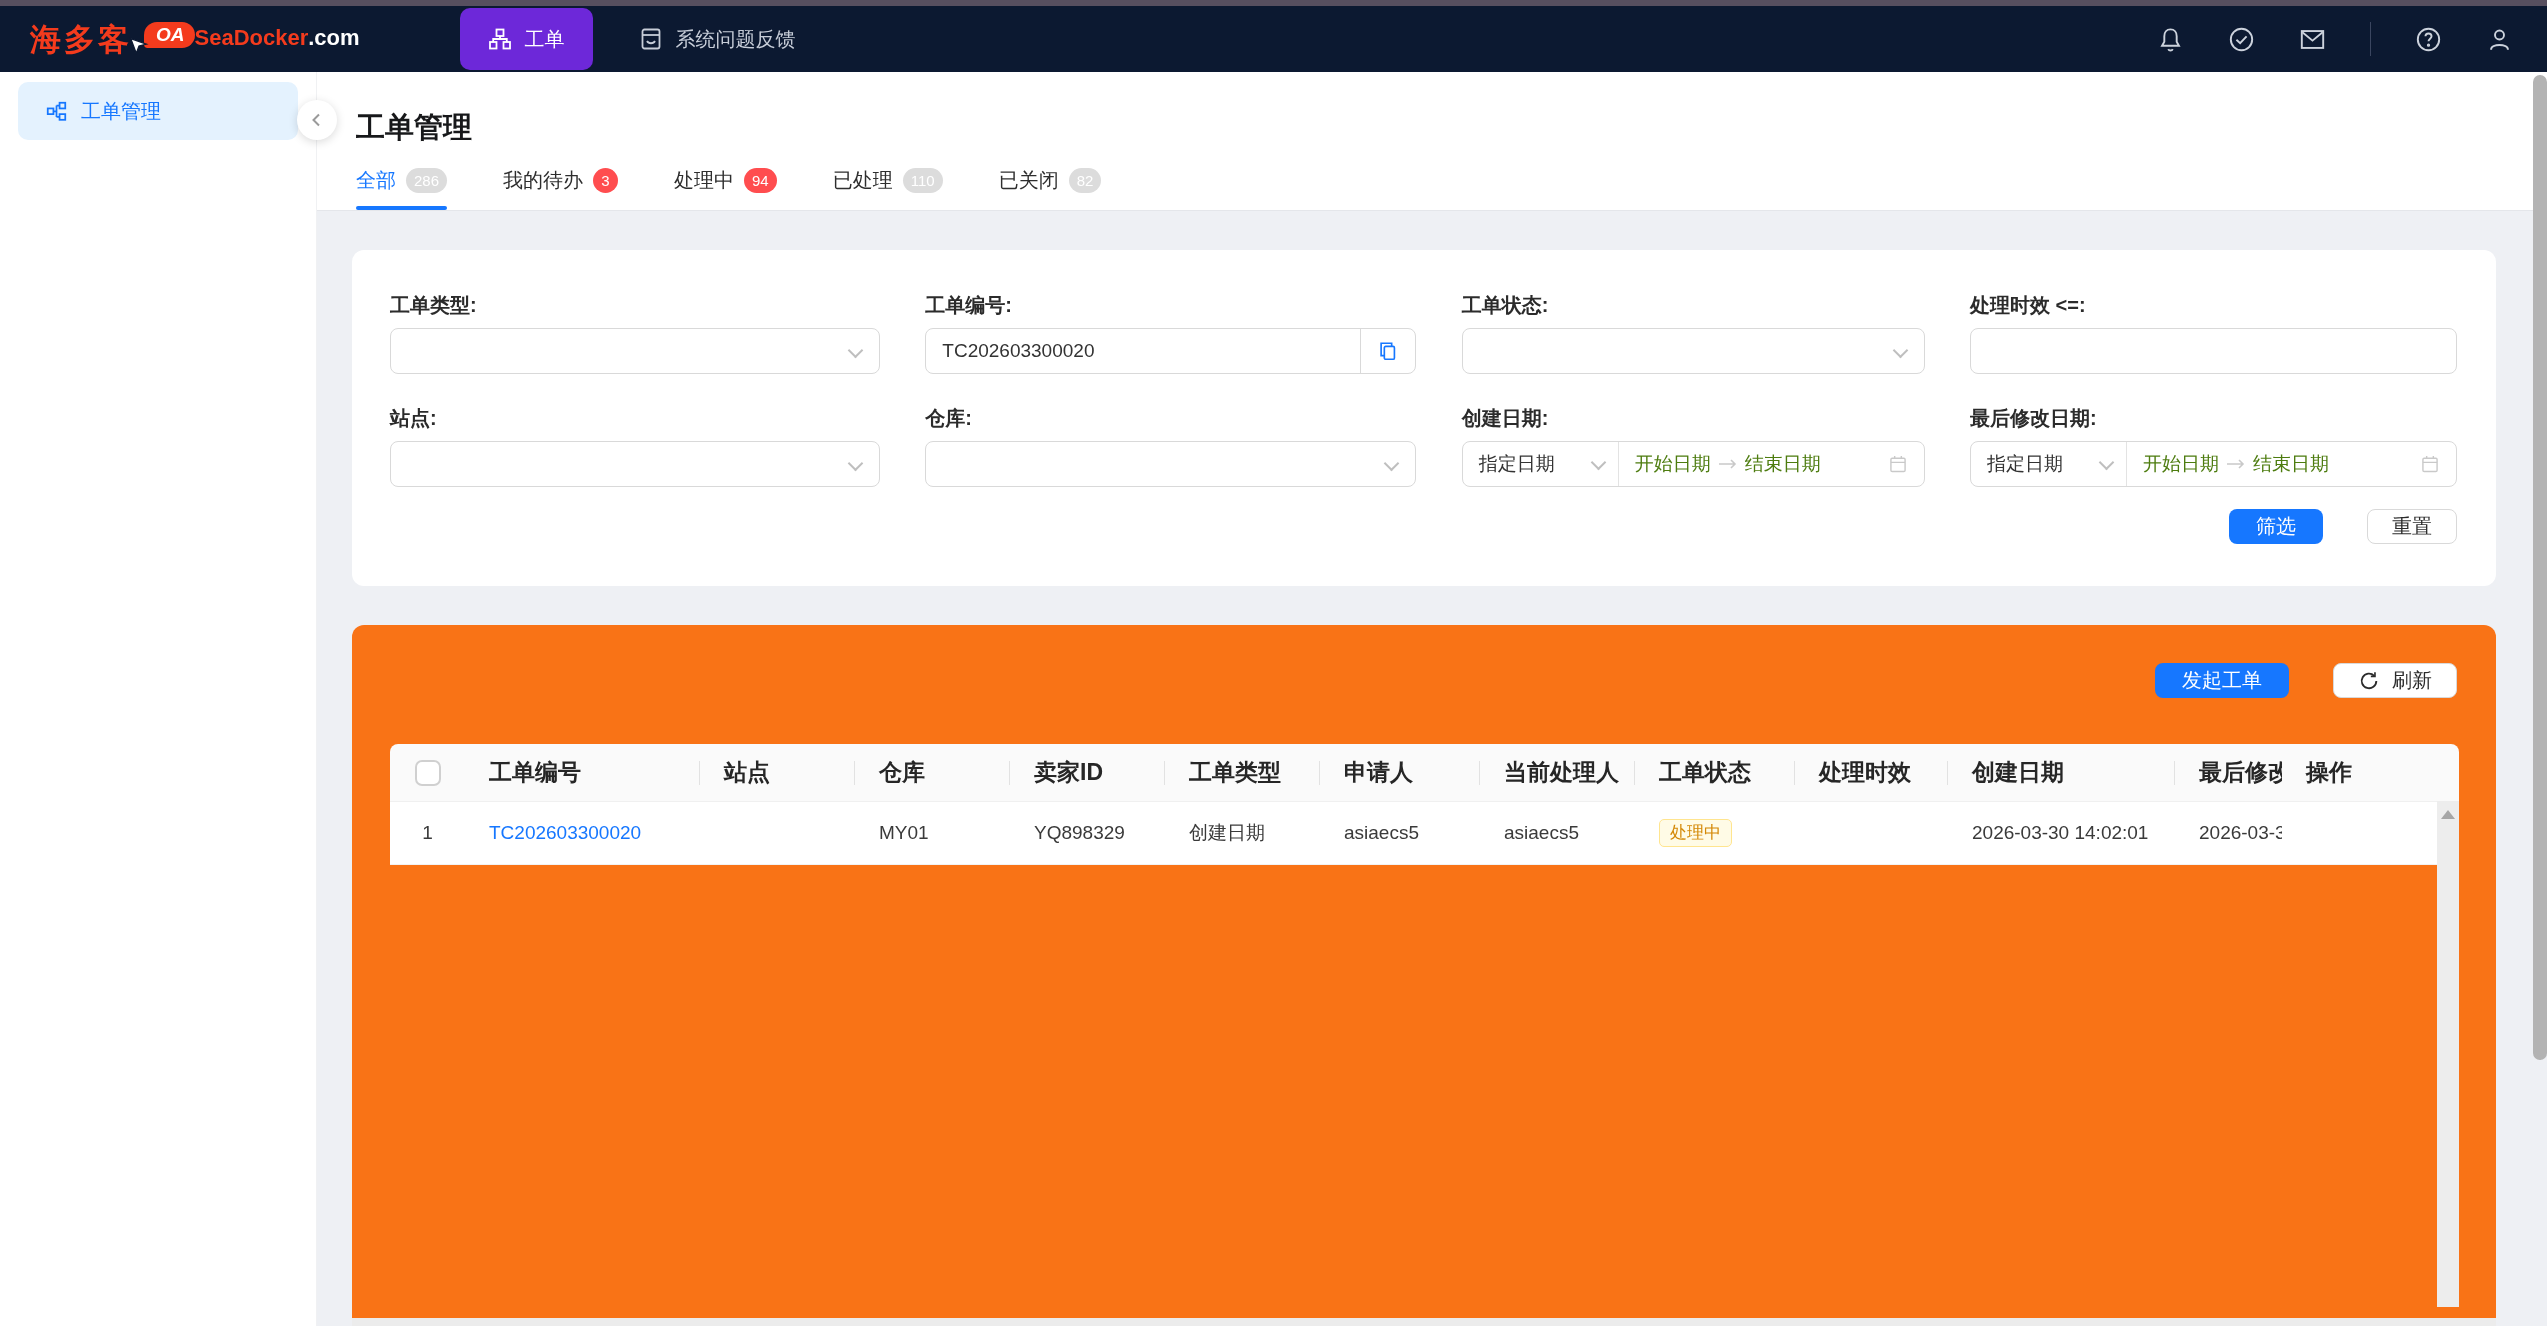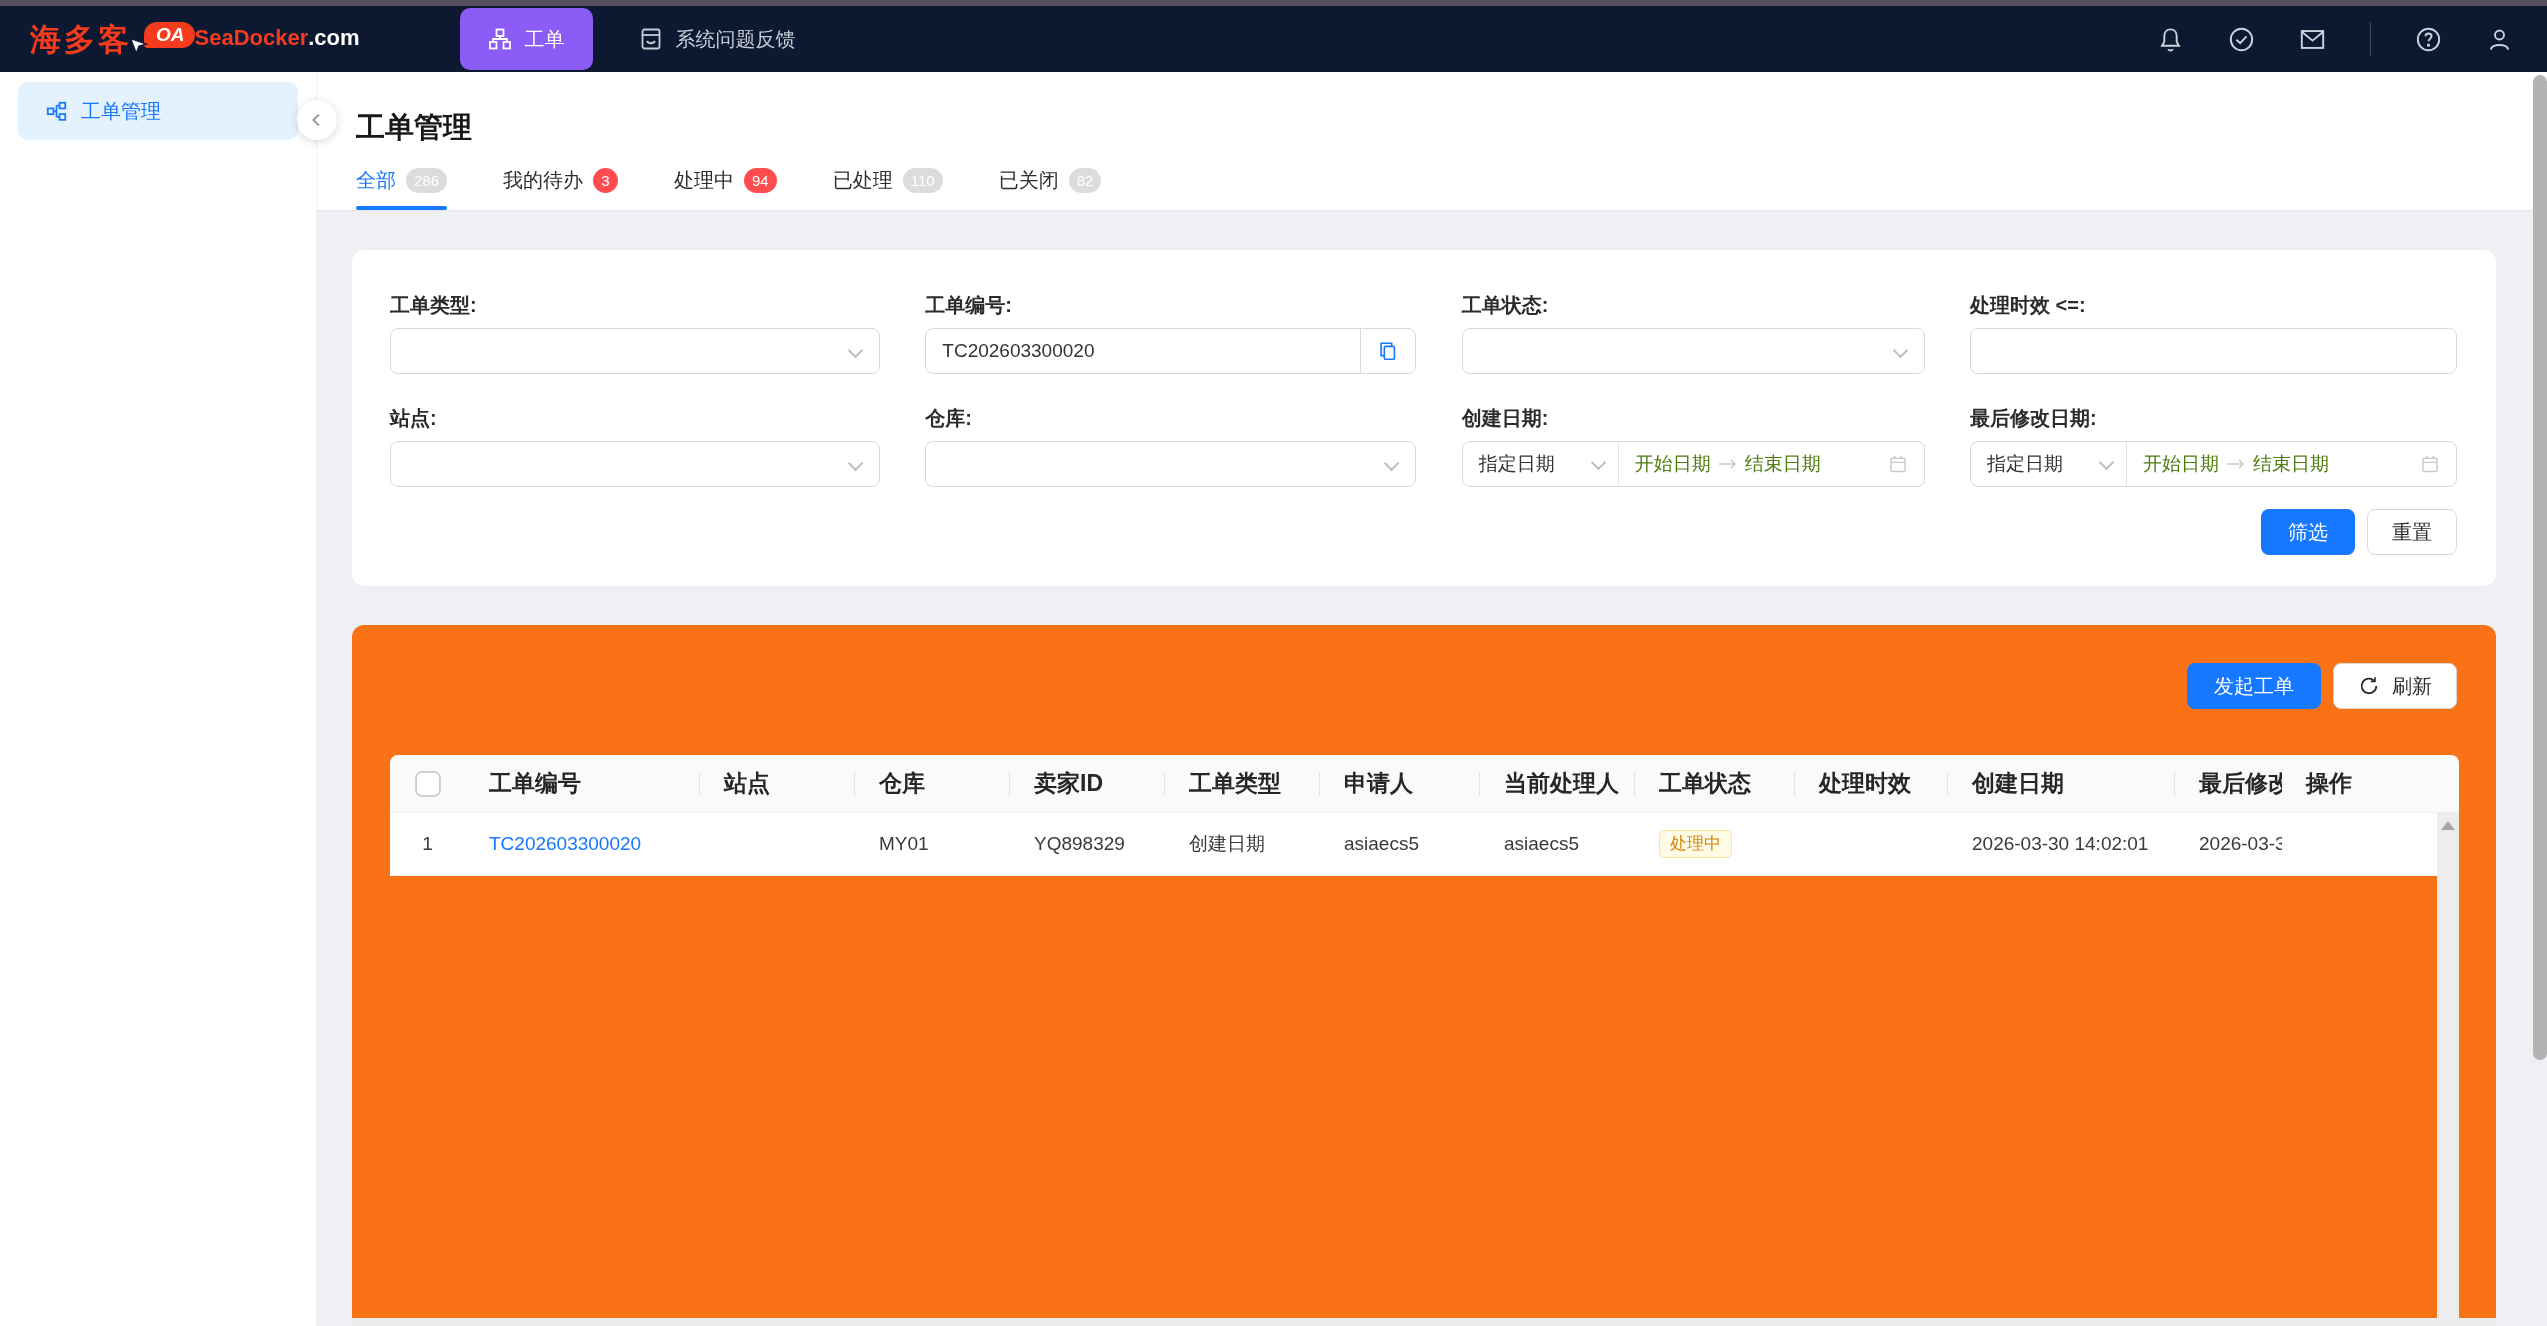--- a/index.html
+++ b/index.html
@@ -16,21 +16,21 @@
   .logo-line1 { display:flex; align-items:center; position:relative; }
   .logo-cn { color:#f43b1d; font-size:31px; font-weight:bold; letter-spacing:3px; }
   .logo-arrow { margin-left:-4px; margin-right:-6px; position:relative; top:6px; z-index:2; }
   .logo-badge { background:#f43b1d; color:#fff; font-size:19px; font-weight:bold; font-style:italic; padding:3px 10px 4px 12px; border-radius:14px 14px 14px 4px; position:relative; top:-4px; }
   .logo-line2 { margin-top:3px; font-size:22px; font-weight:bold; }
   .logo-en { color:#f43b1d; }
   .logo-tld { color:#fff; font-weight:600; }
 
   .nav-tabs { margin-left:100px; display:flex; align-items:center; gap:18px; height:100%; }
   .nav-tab { display:flex; align-items:center; gap:13px; padding:0 28px; height:62px; border-radius:10px; font-size:20px; color:#c7cdd8; cursor:pointer; }
-  .nav-tab.active { background:#8b5cf6; color:#fff; }
+  .nav-tab.active { background:#6d28d9; color:#fff; }
 
   .nav-right { margin-left:auto; margin-right:34px; display:flex; align-items:center; gap:44px; }
   .nav-ico { width:27px; height:27px; display:flex; align-items:center; justify-content:center; cursor:pointer; }
   .nav-divider { width:1px; height:34px; background:#3b4660; }
 
   
   .sidebar { position:absolute; left:0; top:72px; width:317px; height:1254px; background:#fff; border-right:1px solid #f0f1f3; z-index:10; }
   .side-item { margin:10px 18px 0 18px; height:58px; border-radius:10px; background:#e4f2fe; color:#1677ff; display:flex; align-items:center; gap:14px; padding-left:28px; font-size:20px; cursor:pointer; }
   .collapse-btn { position:absolute; left:297px; top:100px; width:40px; height:40px; border-radius:50%; background:#fff; box-shadow:0 2px 10px rgba(0,0,0,0.15); display:flex; align-items:center; justify-content:center; z-index:20; cursor:pointer; }
 
@@ -55,21 +55,21 @@
   .sel-chev { position:absolute; right:18px; top:22px; }
   .ctl-copy { padding:0; }
   .ctl-copy .val { flex:1; padding:0 16px; }
   .copy-addon { width:55px; align-self:stretch; border-left:1px solid #d9d9d9; display:flex; align-items:center; justify-content:center; cursor:pointer; border-radius:0 8px 8px 0; }
   .ctl-dr { padding:0; }
   .dr-mode { width:156px; align-self:stretch; border-right:1px solid #e3e3e3; display:flex; align-items:center; justify-content:space-between; padding:0 14px 0 16px; color:#333; cursor:pointer; }
   .dr-mode .chev { margin-top:-4px; }
   .dr-range { flex:1; display:flex; align-items:center; gap:7px; padding:0 16px; color:#4d7c0f;justify-content:space-between; }
   .dr-cal { margin-left:auto; display:flex; }
   .f-actions { display:flex; justify-content:flex-end; gap:12px; margin-top:22px; }
-  .btn { height:46px; border-radius:8px; font-size:20px; display:inline-flex; align-items:center; justify-content:center; cursor:pointer; border:none; gap:12px; }
+  .btn { height:35px; border-radius:8px; font-size:20px; display:inline-flex; align-items:center; justify-content:center; cursor:pointer; border:none; gap:12px;margin-left:32px; }
   .btn-primary { background:#1677ff; color:#fff; padding:0 27px; }
   .btn-default { background:#fff; color:#2b2b2b; border:1px solid #d9d9d9; padding:0 24px; }
 
   
   .table-card { position:absolute; left:352px; top:625px; width:2144px; height:701px; background:#f97316; border-radius:12px 12px 0 0; padding:38px 0 0 38px; z-index:4; }
   .t-toolbar { display:flex; justify-content:flex-end; gap:12px; padding-right:39px; }
   .t-wrap { position:relative; margin-top:46px; width:2069px; }
   .thead { display:flex; align-items:center; height:57px; width:2069px; background:#fafafa; border-radius:8px 8px 0 0; }
   .th { font-size:23px; font-weight:700; color:#262626; padding-left:24px; position:relative; white-space:nowrap; overflow:hidden; height:57px; display:flex; align-items:center; }
   .th.sep::after { content:""; position:absolute; right:0; top:17px; width:1px; height:24px; background:#e2e2e2; }

